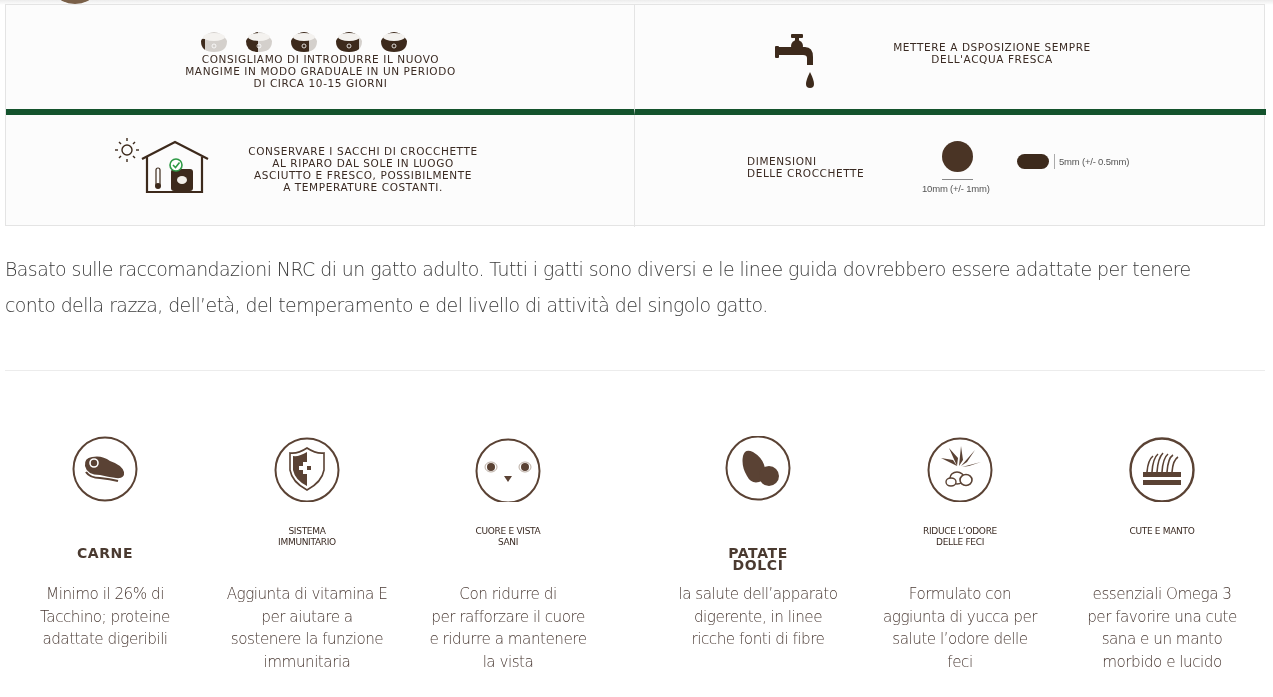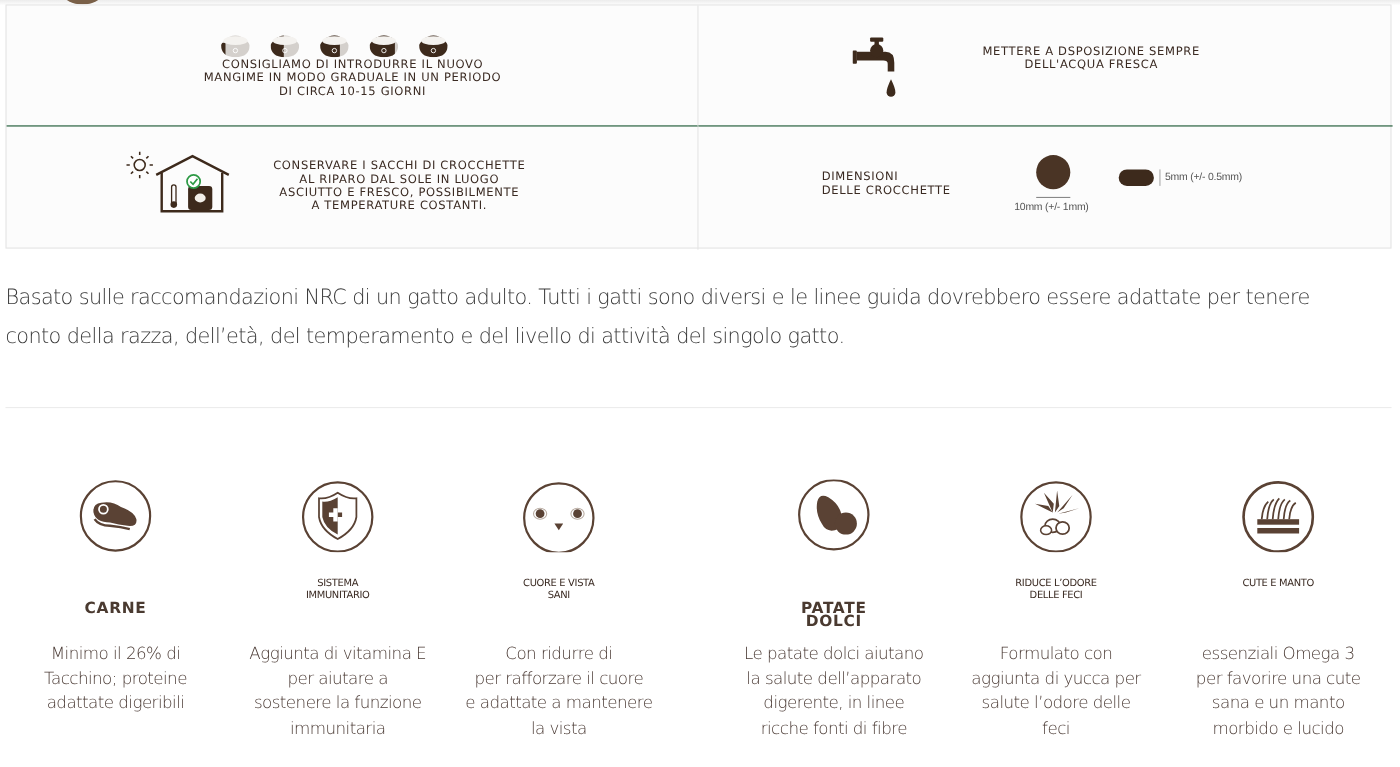--- a/index.html
+++ b/index.html
@@ -7,21 +7,21 @@
     body { font-family: "DejaVu Sans", sans-serif; color: #3a2a22; position: relative; }
 
     .top-shadow { position: absolute; left: 0; top: 0; width: 1273px; height: 5px;
       background: linear-gradient(#ececec, #ffffff); }
     .partial-icon { position: absolute; left: 58px; top: -14px; width: 34px; height: 18px;
       border-radius: 50%; background: #7a6048; }
 
     .info-table { position: absolute; left: 5px; top: 4px; width: 1260px; height: 222px;
       display: grid; grid-template-columns: 629px 631px; grid-template-rows: 110px 112px;
       border: 1px solid #e4e4e4; background: #fcfcfc; }
-    .cell { position: relative; border-right: 1px solid #e4e4e4; border-bottom: 1px solid #14532d; }
+    .cell { position: relative; border-right: 1px solid #e4e4e4; border-bottom: 6px solid #14532d; }
     .cell:nth-child(2n) { border-right: none; }
     .cell:nth-child(n+3) { border-bottom: none; }
     .caps { font-family: "DejaVu Sans", sans-serif; font-size: 10.5px; letter-spacing: 0.6px;
       text-transform: uppercase; color: #3a2a22; line-height: 12px; text-align: center; }
 
     .bowls { position: absolute; left: 193px; top: 22px; display: flex; gap: 15px; }
     .bowl { width: 30px; height: 26px; position: relative; }
     .c1-text { position: absolute; left: 0; width: 629px; top: 48px; }
 
     .tap-icon { position: absolute; left: 140px; top: 27px; }
@@ -252,37 +252,36 @@
       <circle cx="50" cy="31" r="4" fill="#5a4234"></circle>
       <path d="M29 40 L37 40 L33 46 Z" fill="#5a4234"></path>
     </svg>
     <div class="feat-title" style="top:90px;">
       <div>CUORE E VISTA</div>
       <div>SANI</div>
     </div>
     <div class="feat-desc">
       <div>Con ridurre di</div>
       <div>per rafforzare il cuore</div>
-      <div>e adattate a mantenere</div>
+      <div>e ridurre a mantenere</div>
       <div>la vista</div>
     </div>
   </div>
 
   <div class="feature" style="left:663px;">
     <svg class="feat-icon" viewBox="0 0 66 66">
       <circle cx="33" cy="32" r="31.5" fill="none" stroke="#5a4234" stroke-width="2"></circle>
       <path d="M18 20 Q20 12 28 16 Q38 22 40 32 Q42 44 34 46 Q26 48 22 40 Q16 30 18 20 Z" fill="#5a4234"></path>
       <circle cx="44" cy="40" r="10" fill="#5a4234"></circle>
     </svg>
     <div class="feat-title bold">
       <div>PATATE</div>
       <div>DOLCI</div>
     </div>
     <div class="feat-desc">
-      <div>Le patate dolci aiutano</div>
       <div>la salute dell’apparato</div>
       <div>digerente, in linee</div>
       <div>ricche fonti di fibre</div>
     </div>
   </div>
 
   <div class="feature" style="left:865px;">
     <svg class="feat-icon" viewBox="0 0 66 66">
       <circle cx="33" cy="34" r="31.5" fill="none" stroke="#5a4234" stroke-width="2"></circle>
       <path d="M30 30 L14 22 L26 24 Z M30 30 L22 12 L31 22 Z M32 30 L34 10 L36 24 Z M34 30 L48 14 L40 26 Z M35 31 L54 26 L42 30 Z" fill="#5a4234"></path>

